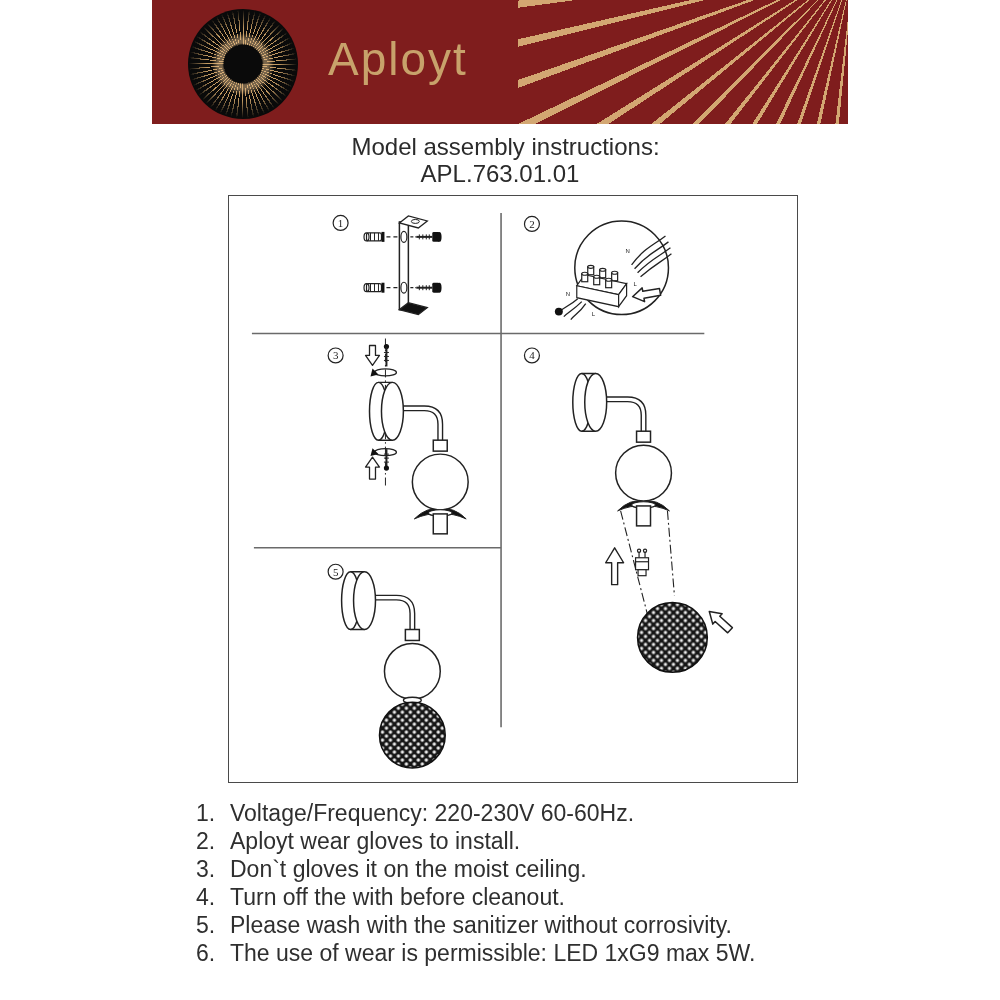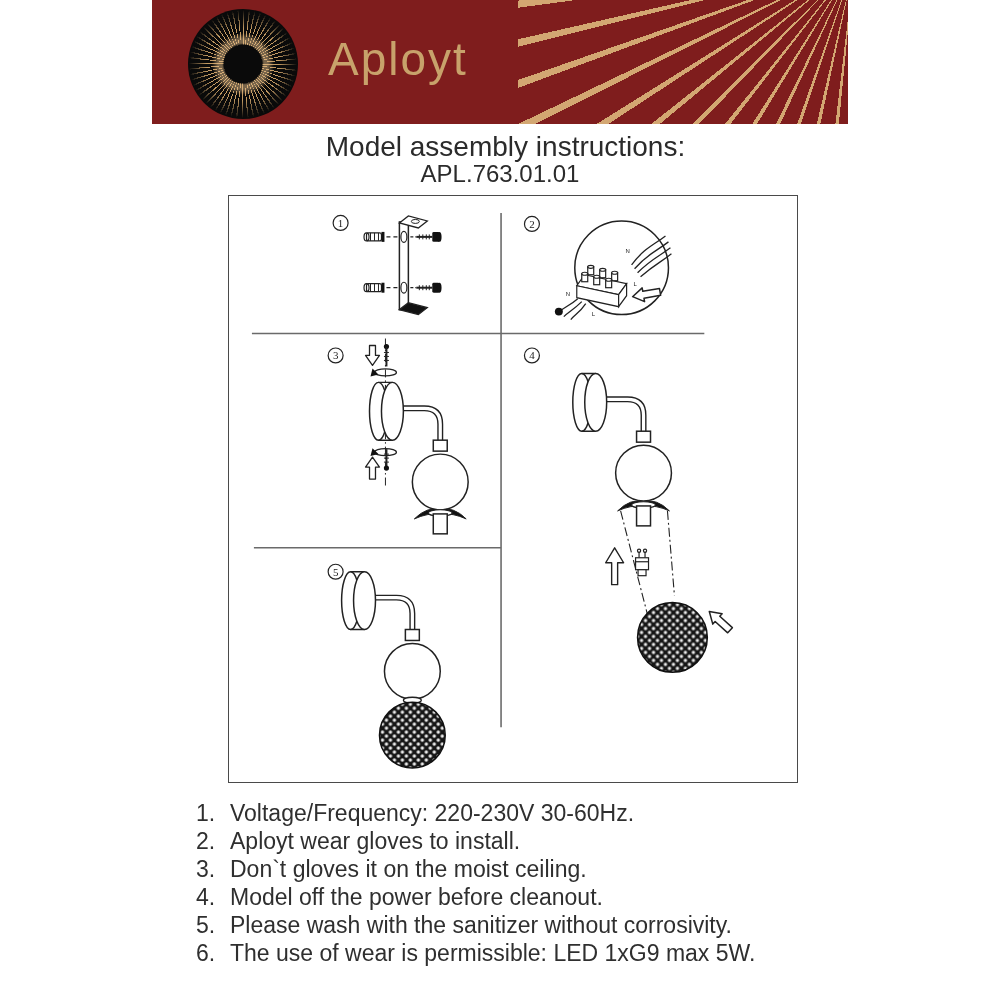--- a/index.html
+++ b/index.html
@@ -18,21 +18,21 @@
        repeating-conic-gradient(#c49b63 0deg 1.5deg, #0a0a0a 1.5deg 6deg);}
   .brand{position:absolute;left:176px;top:32px;color:#c8a26b;font-size:46px;
          font-weight:400;letter-spacing:2px;}
   .corner-rays{position:absolute;right:0;top:0;width:330px;height:124px;
      background:repeating-conic-gradient(from 0deg at 102% -30%,
         #d3a772 0deg 1.2deg, rgba(0,0,0,0) 1.2deg 6.4deg);}
 
   
   .titles{position:absolute;left:0;top:133px;width:1000px;text-align:center;
           color:#2b2b2b;}
-  .titles .heading{font-size:28px;line-height:27px;margin-left:11px;}
+  .titles .heading{font-size:24px;line-height:27px;margin-left:11px;}
   .titles .model{font-size:24px;line-height:27px;}
 
   
   .diagram{position:absolute;left:228px;top:195px;width:570px;height:588px;
            border:1.5px solid #4a4a4a;box-sizing:border-box;background:#fff;}
   .diagram svg{display:block;width:100%;height:100%;}
 
   
   .instructions{position:absolute;left:196px;top:799px;width:640px;color:#2f2f2f;}
   .instructions .row{display:flex;font-size:23px;line-height:28px;}
@@ -244,33 +244,33 @@
         <use href="#lamp" transform="translate(-28,190)"></use>
         <ellipse cx="184" cy="506" rx="9" ry="3" fill="#fff" stroke-width="1.3"></ellipse>
         <circle cx="184" cy="541" r="33" fill="url(#mesh)" stroke="#111" stroke-width="1.5"></circle>
       </g>
     </svg>
   </div>
 
   <div class="instructions">
     <div class="row">
       <span class="num">1.</span>
-      <span class="txt">Voltage/Frequency: 220-230V 30-60Hz.</span>
+      <span class="txt">Voltage/Frequency: 220-230V 60-60Hz.</span>
     </div>
     <div class="row">
       <span class="num">2.</span>
       <span class="txt">Aployt wear gloves to install.</span>
     </div>
     <div class="row">
       <span class="num">3.</span>
       <span class="txt">Don`t gloves it on the moist ceiling.</span>
     </div>
     <div class="row">
       <span class="num">4.</span>
-      <span class="txt">Model off the power before cleanout.</span>
+      <span class="txt">Turn off the with before cleanout.</span>
     </div>
     <div class="row">
       <span class="num">5.</span>
       <span class="txt">Please wash with the sanitizer without corrosivity.</span>
     </div>
     <div class="row">
       <span class="num">6.</span>
       <span class="txt">The use of wear is permissible: LED 1xG9 max 5W.</span>
     </div>
   </div>

